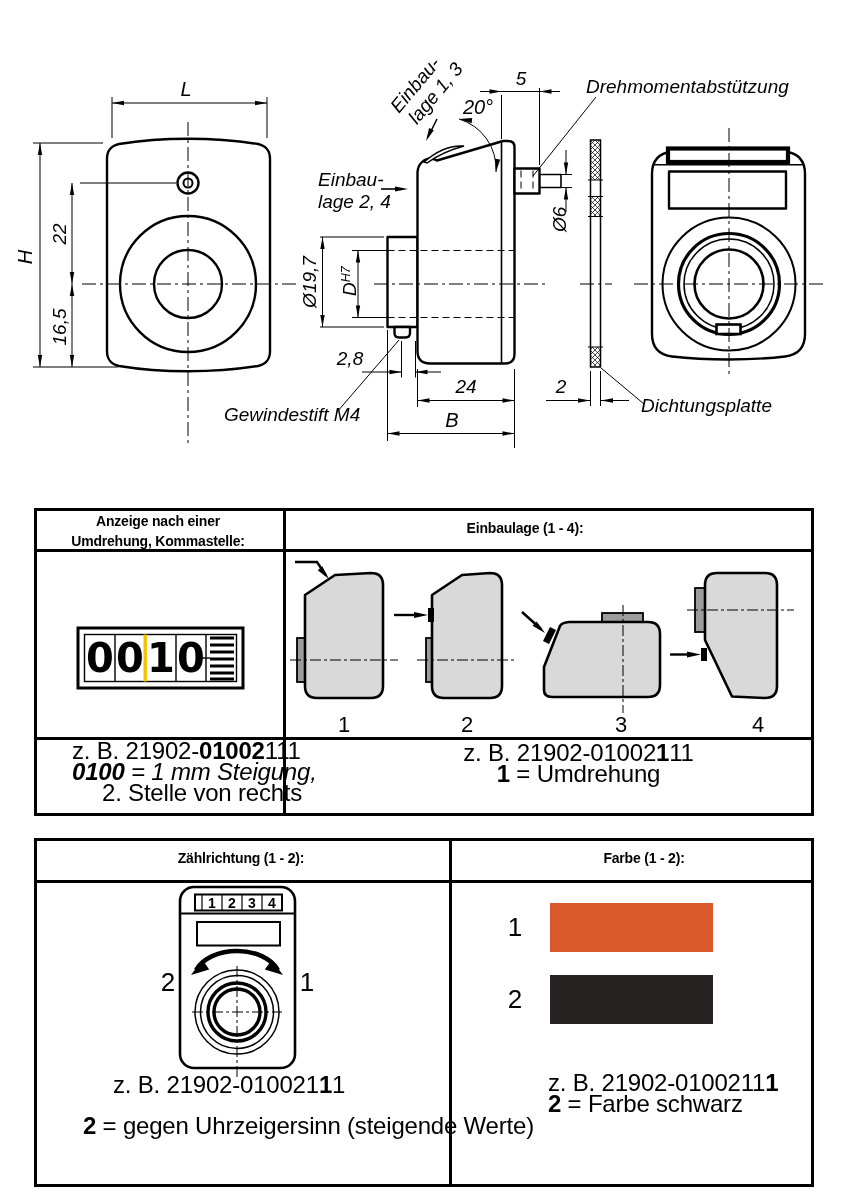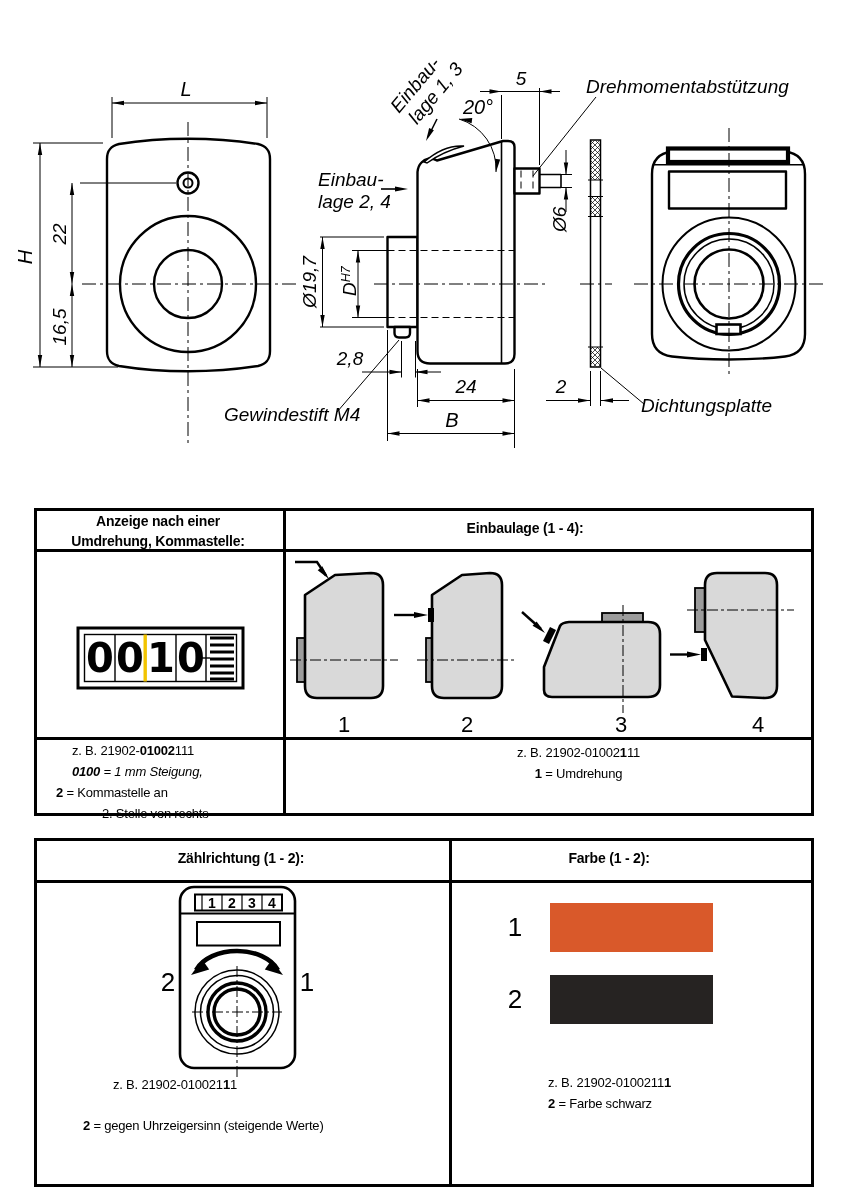--- a/index.html
+++ b/index.html
@@ -21,21 +21,21 @@
   svg .dim20{font:italic 20px "Liberation Sans",sans-serif;}
   svg .lbl{font:italic 19px "Liberation Sans",sans-serif;}
   svg .num{font:22px "Liberation Sans",sans-serif;}
   svg .num26{font:26px "Liberation Sans",sans-serif;}
   svg .cdig{font-weight:bold;font-size:40px;font-family:"DejaVu Sans",sans-serif;}
   svg .sdig{font-weight:bold;font-size:14px;font-family:"Liberation Sans",sans-serif;}
   .tbl{position:absolute;border:3px solid #000;box-sizing:border-box;background:transparent;}
   .vline{position:absolute;width:3px;background:#000;top:0;bottom:0;}
   .hline{position:absolute;height:3px;background:#000;left:0;right:0;}
   .hdr{position:absolute;font-weight:bold;font-size:14px;line-height:20px;text-align:center;letter-spacing:-0.2px;}
-  .ftr{position:absolute;font-size:13px;line-height:21px;letter-spacing:-0.2px;}
+  .ftr{position:absolute;font-size:24px;line-height:21px;letter-spacing:-0.2px;}
   .ftr div{white-space:nowrap;}
   .swatch{position:absolute;width:163px;height:49px;}
   .swlbl{position:absolute;font-size:26px;}
 </style>
 </head>
 <body>
 
 <div id="page">
 
   <svg width="848" height="500" viewBox="0 0 848 500">
@@ -243,36 +243,35 @@
     </g>
     <text class="num" x="62" y="184" text-anchor="middle">1</text>
     <text class="num" x="185" y="184" text-anchor="middle">2</text>
     <text class="num" x="339" y="184" text-anchor="middle">3</text>
     <text class="num" x="476" y="184" text-anchor="middle">4</text>
   </svg>
 
   <div class="ftr" style="left:35px;top:740px;width:246px;">
     <div style="margin-left:37px;"><span>z. B.  21902-</span><b>01002</b><span>111</span></div>
     <div style="margin-left:37px;font-style:italic;"><b>0100</b><span> = 1 mm Steigung,</span></div>
-    <div style="margin-left:21px;"><b>2</b><span> = Kommastelle an</span></div>
     <div style="margin-left:67px;">2. Stelle von rechts</div>
   </div>
   <div class="ftr" style="left:312px;top:742px;width:533px;text-align:center;">
     <div><span>z. B. 21902-01002</span><b>1</b><span>11</span></div>
     <div><b>1</b><span> = Umdrehung</span></div>
   </div>
 
   <div class="tbl" style="left:34px;top:838px;width:780px;height:349px;">
     <div class="vline" style="left:412px;"></div>
     <div class="hline" style="top:39px;"></div>
   </div>
   <div class="hdr" style="left:35px;top:848px;width:412px;">
     <div>Zählrichtung (1 - 2):</div>
   </div>
-  <div class="hdr" style="left:427px;top:848px;width:364px;">
+  <div class="hdr" style="left:462px;top:848px;width:364px;">
     <div>Farbe (1 - 2):</div>
   </div>
 
   <svg style="left:35px;top:880px;" width="414" height="200" viewBox="0 0 414 200">
     <rect x="145" y="7" width="115" height="181" rx="14" fill="#fff" stroke="#000" stroke-width="2.6"></rect>
     <rect x="160" y="14.5" width="87" height="16" fill="#fff" stroke="#000" stroke-width="2"></rect>
     <path d="M167,14.5 V30.5 M187,14.5 V30.5 M207,14.5 V30.5 M227,14.5 V30.5" stroke="#000" stroke-width="1.2"></path>
     <text class="sdig" x="177" y="27.5" text-anchor="middle">1</text>
     <text class="sdig" x="197" y="27.5" text-anchor="middle">2</text>
     <text class="sdig" x="217" y="27.5" text-anchor="middle">3</text>

